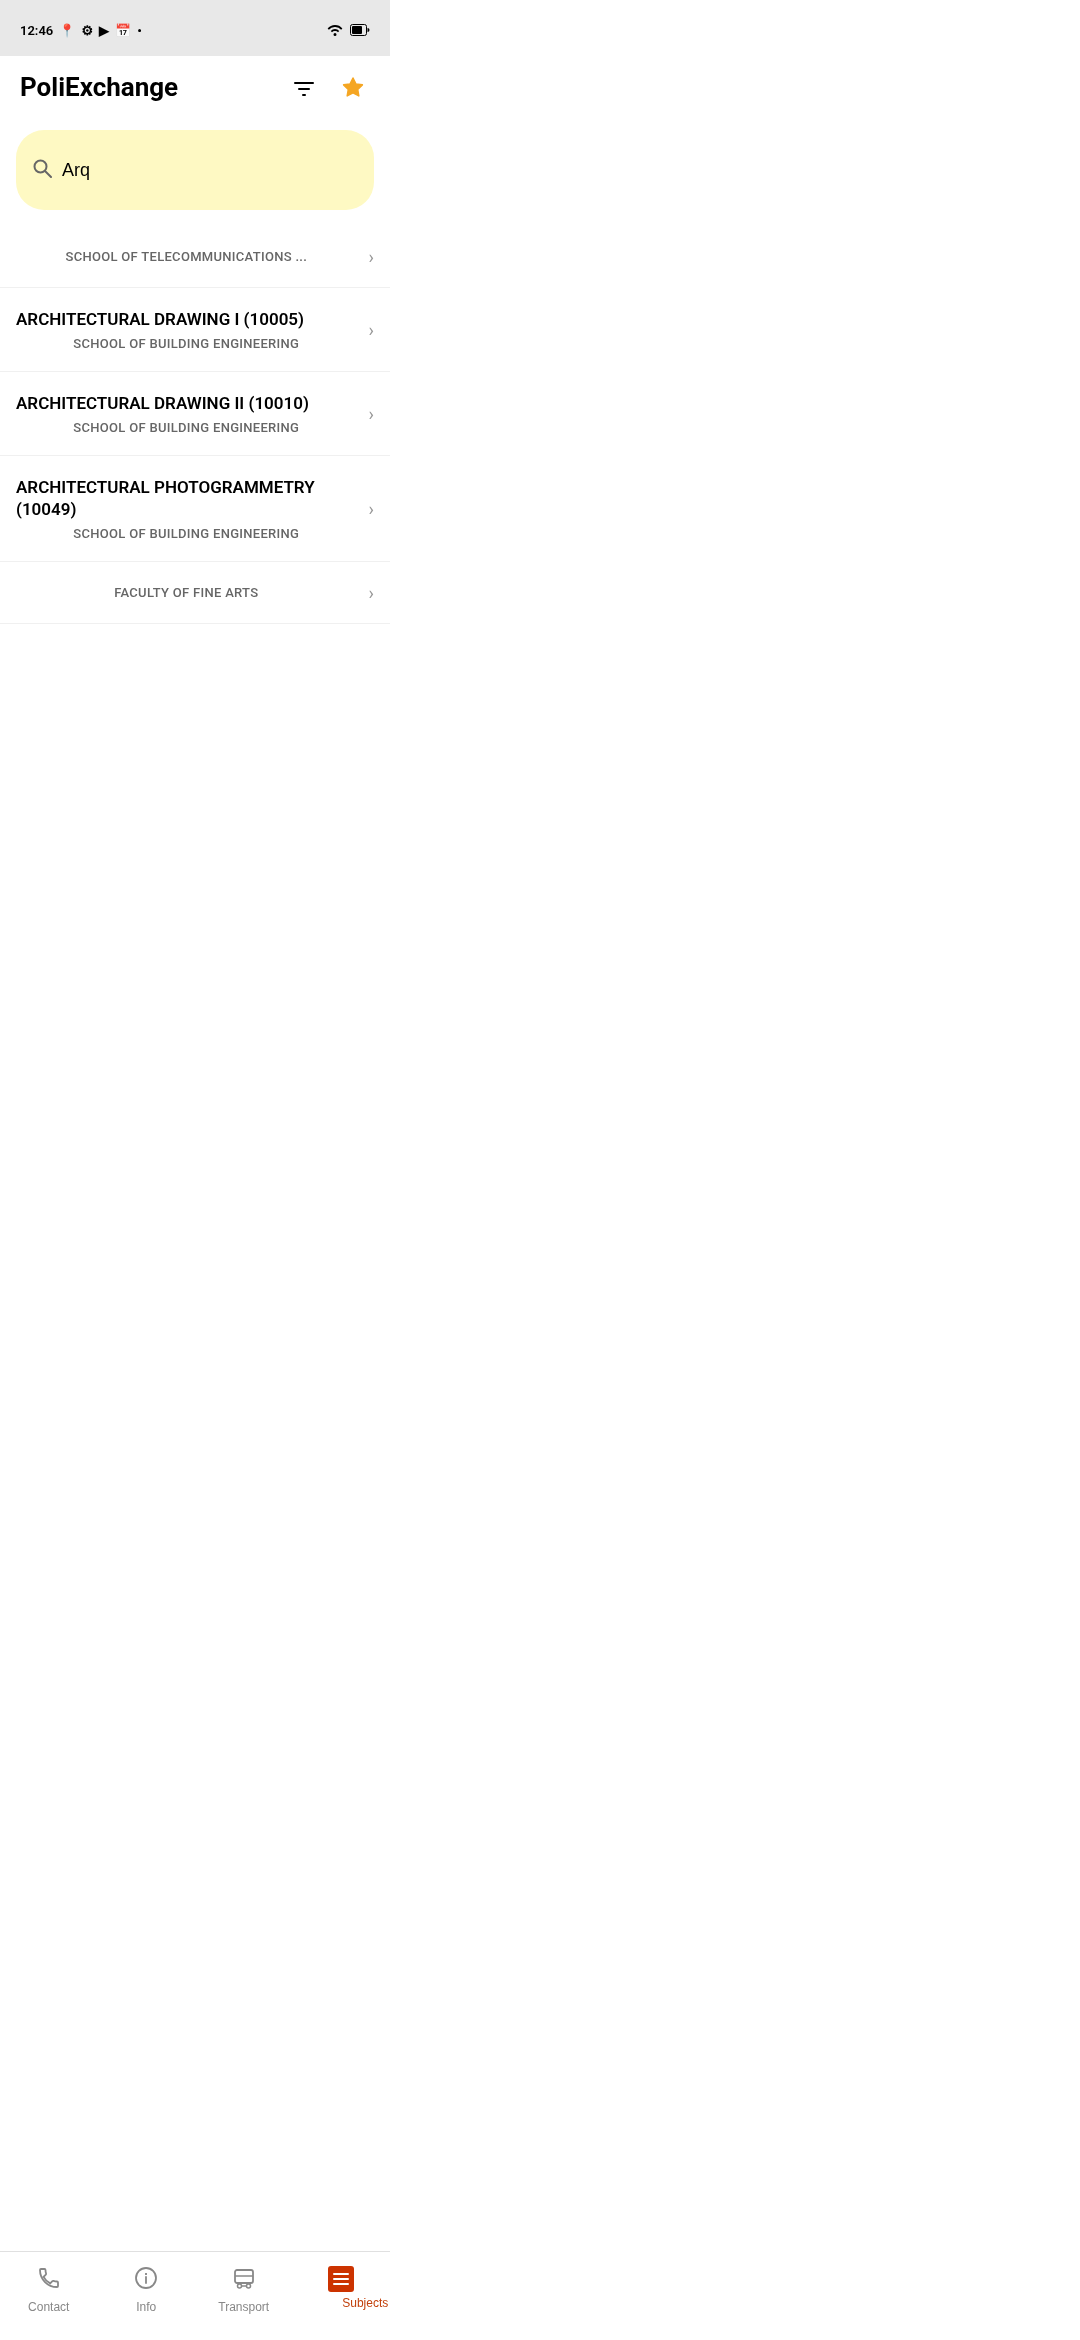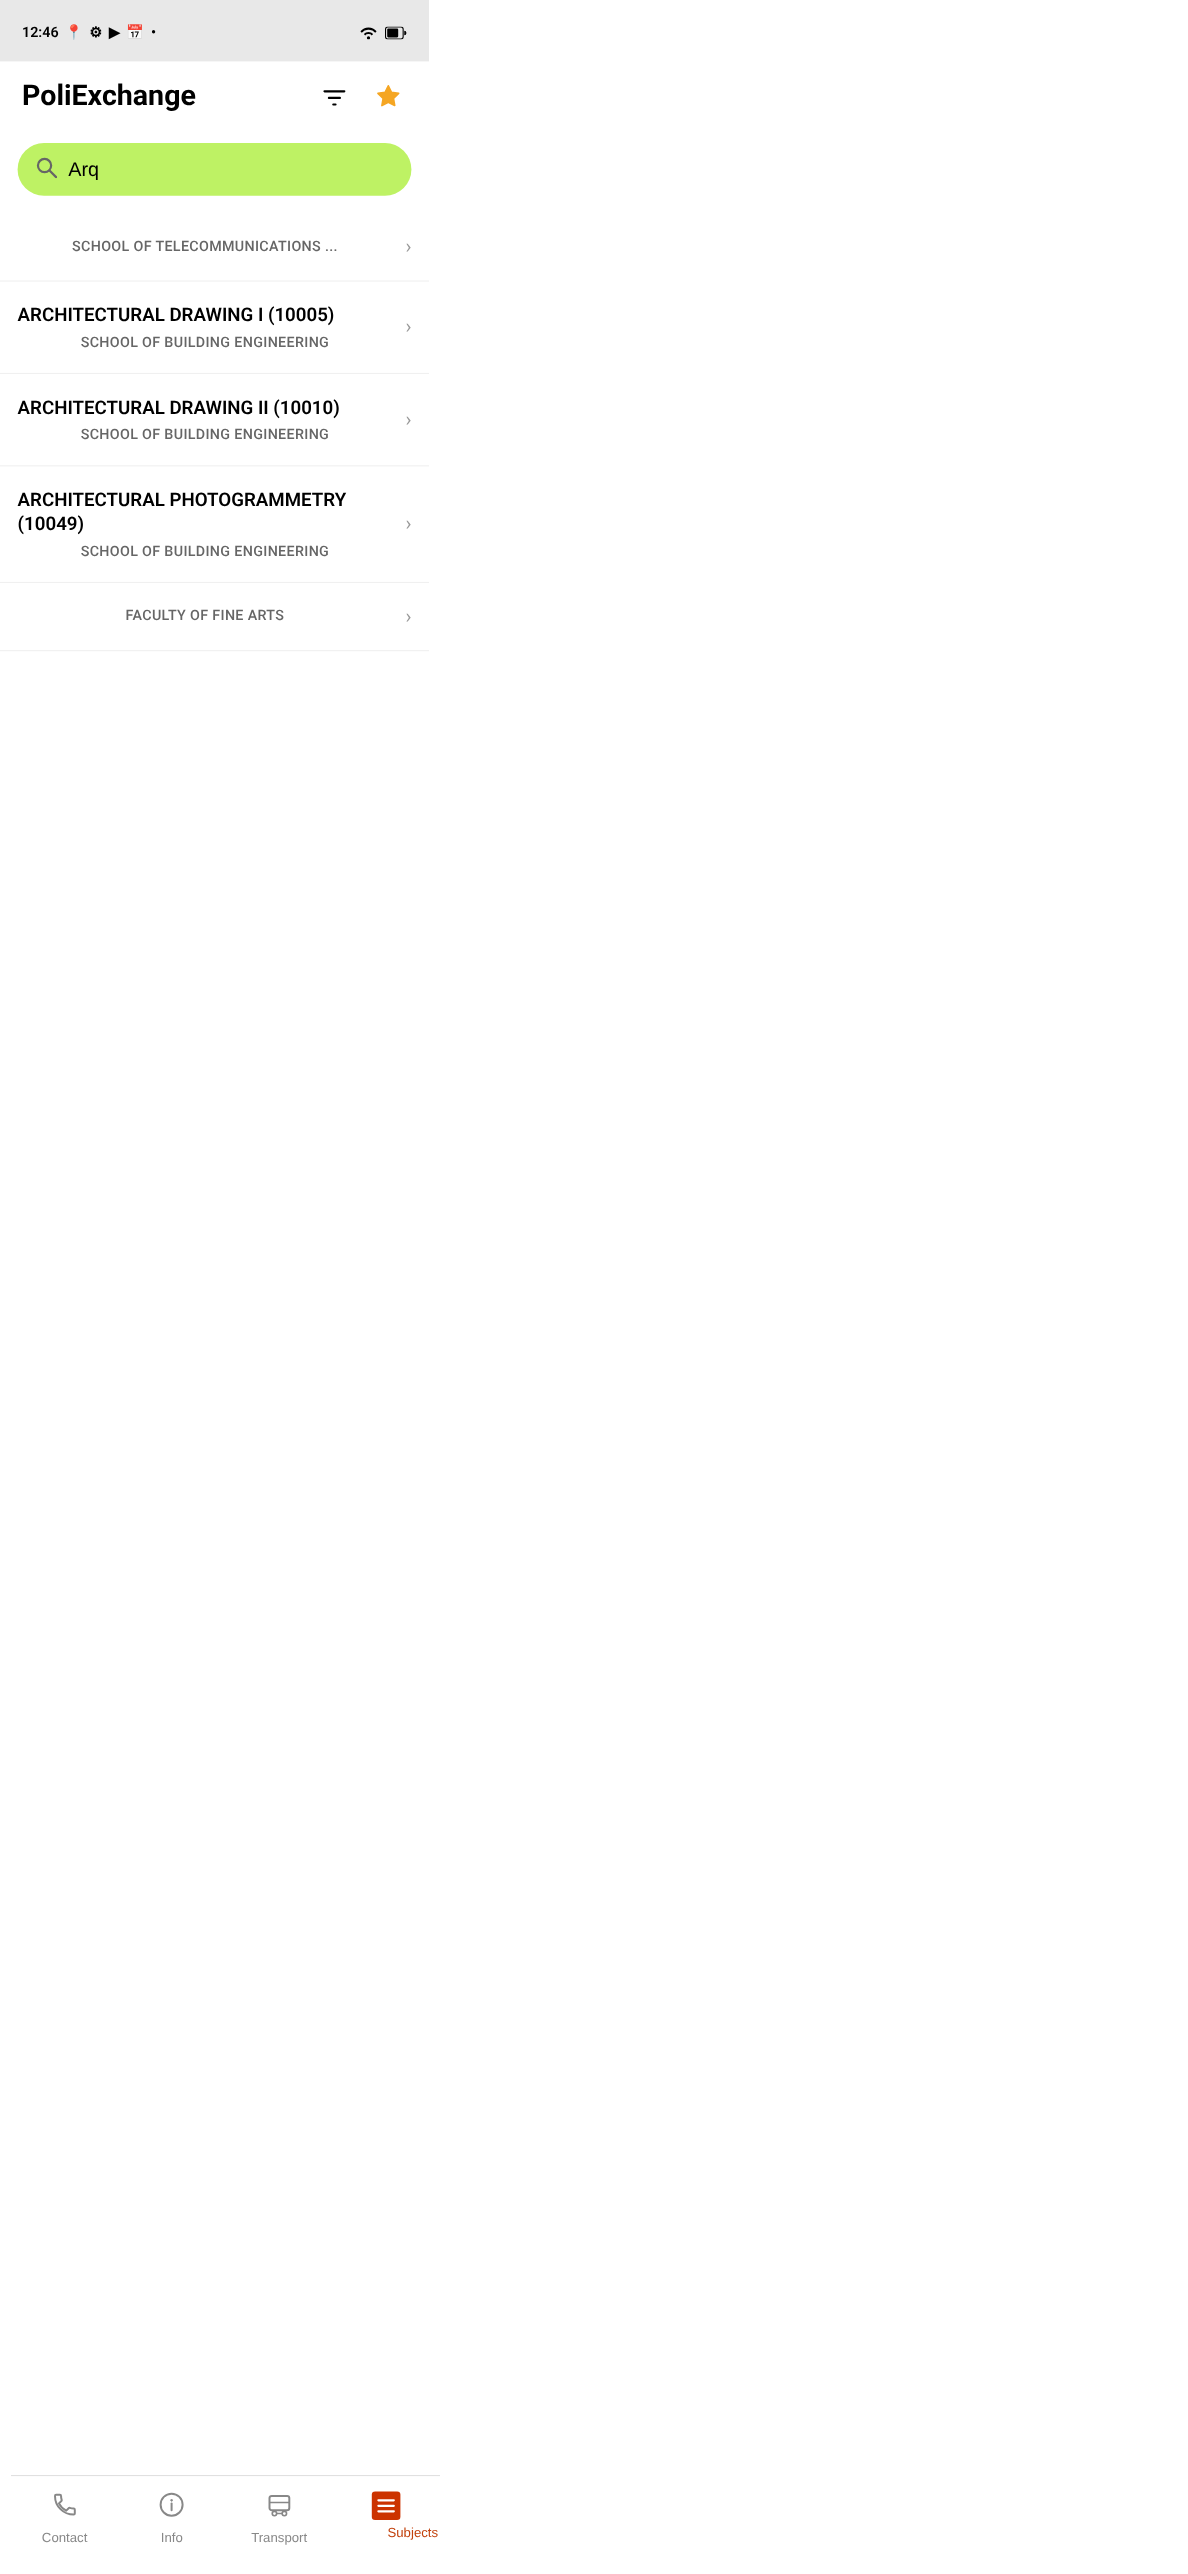--- a/index.html
+++ b/index.html
@@ -74,23 +74,23 @@
 
     
     .search-container {
       padding: 8px 16px 16px;
       background: #ffffff;
     }
 
     .search-bar {
       display: flex;
       align-items: center;
-      background: #bef264;
+      background: #fef9c3;
       border-radius: 28px;
-      padding: 12px 16px;
+      padding: 28px 16px;
       gap: 10px;
     }
 
     .search-input {
       flex: 1;
       background: none;
       border: none;
       outline: none;
       font-size: 18px;
       color: #000;
@@ -130,21 +130,21 @@
     .chevron-icon {
       color: #999;
       font-size: 18px;
       flex-shrink: 0;
     }
 
     
     .bottom-nav {
       position: fixed;
       bottom: 0;
-      left: 10px;
+      left: 0;
       width: 390px;
       display: flex;
       background: #ffffff;
       border-top: 1px solid #e0e0e0;
       padding: 8px 0 20px;
     }
 
     .nav-item {
       flex: 1;
       display: flex;

